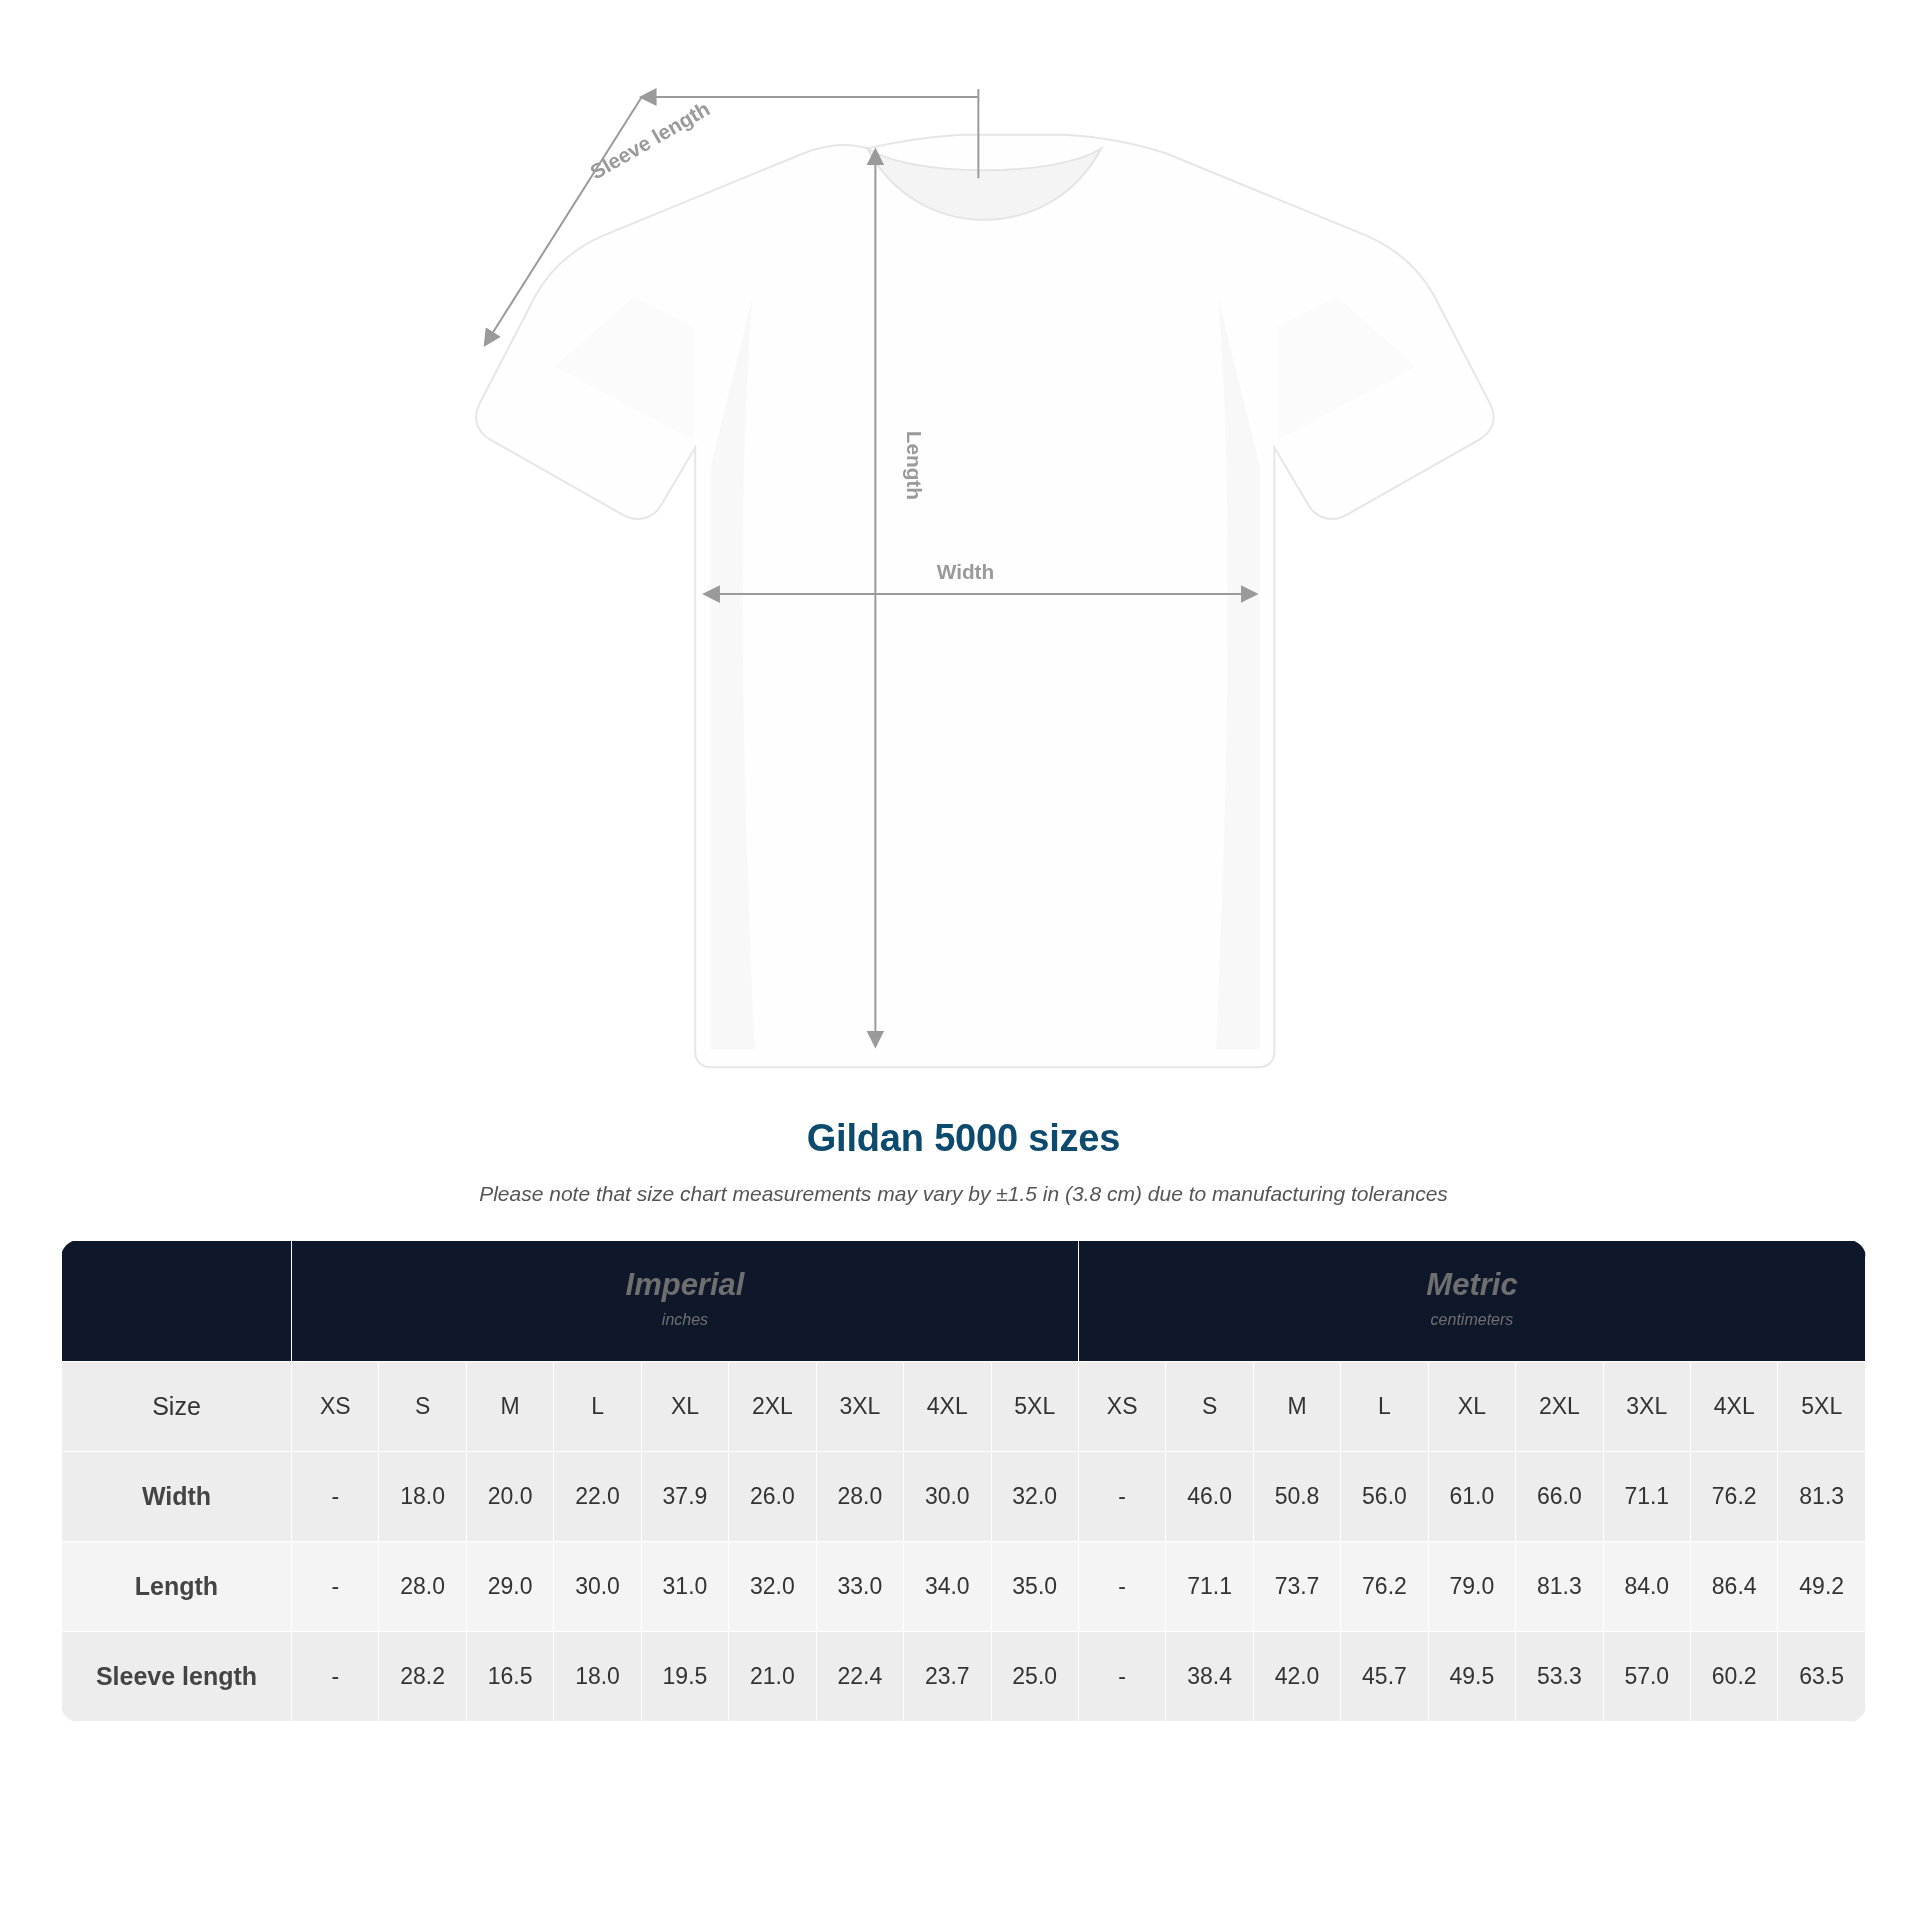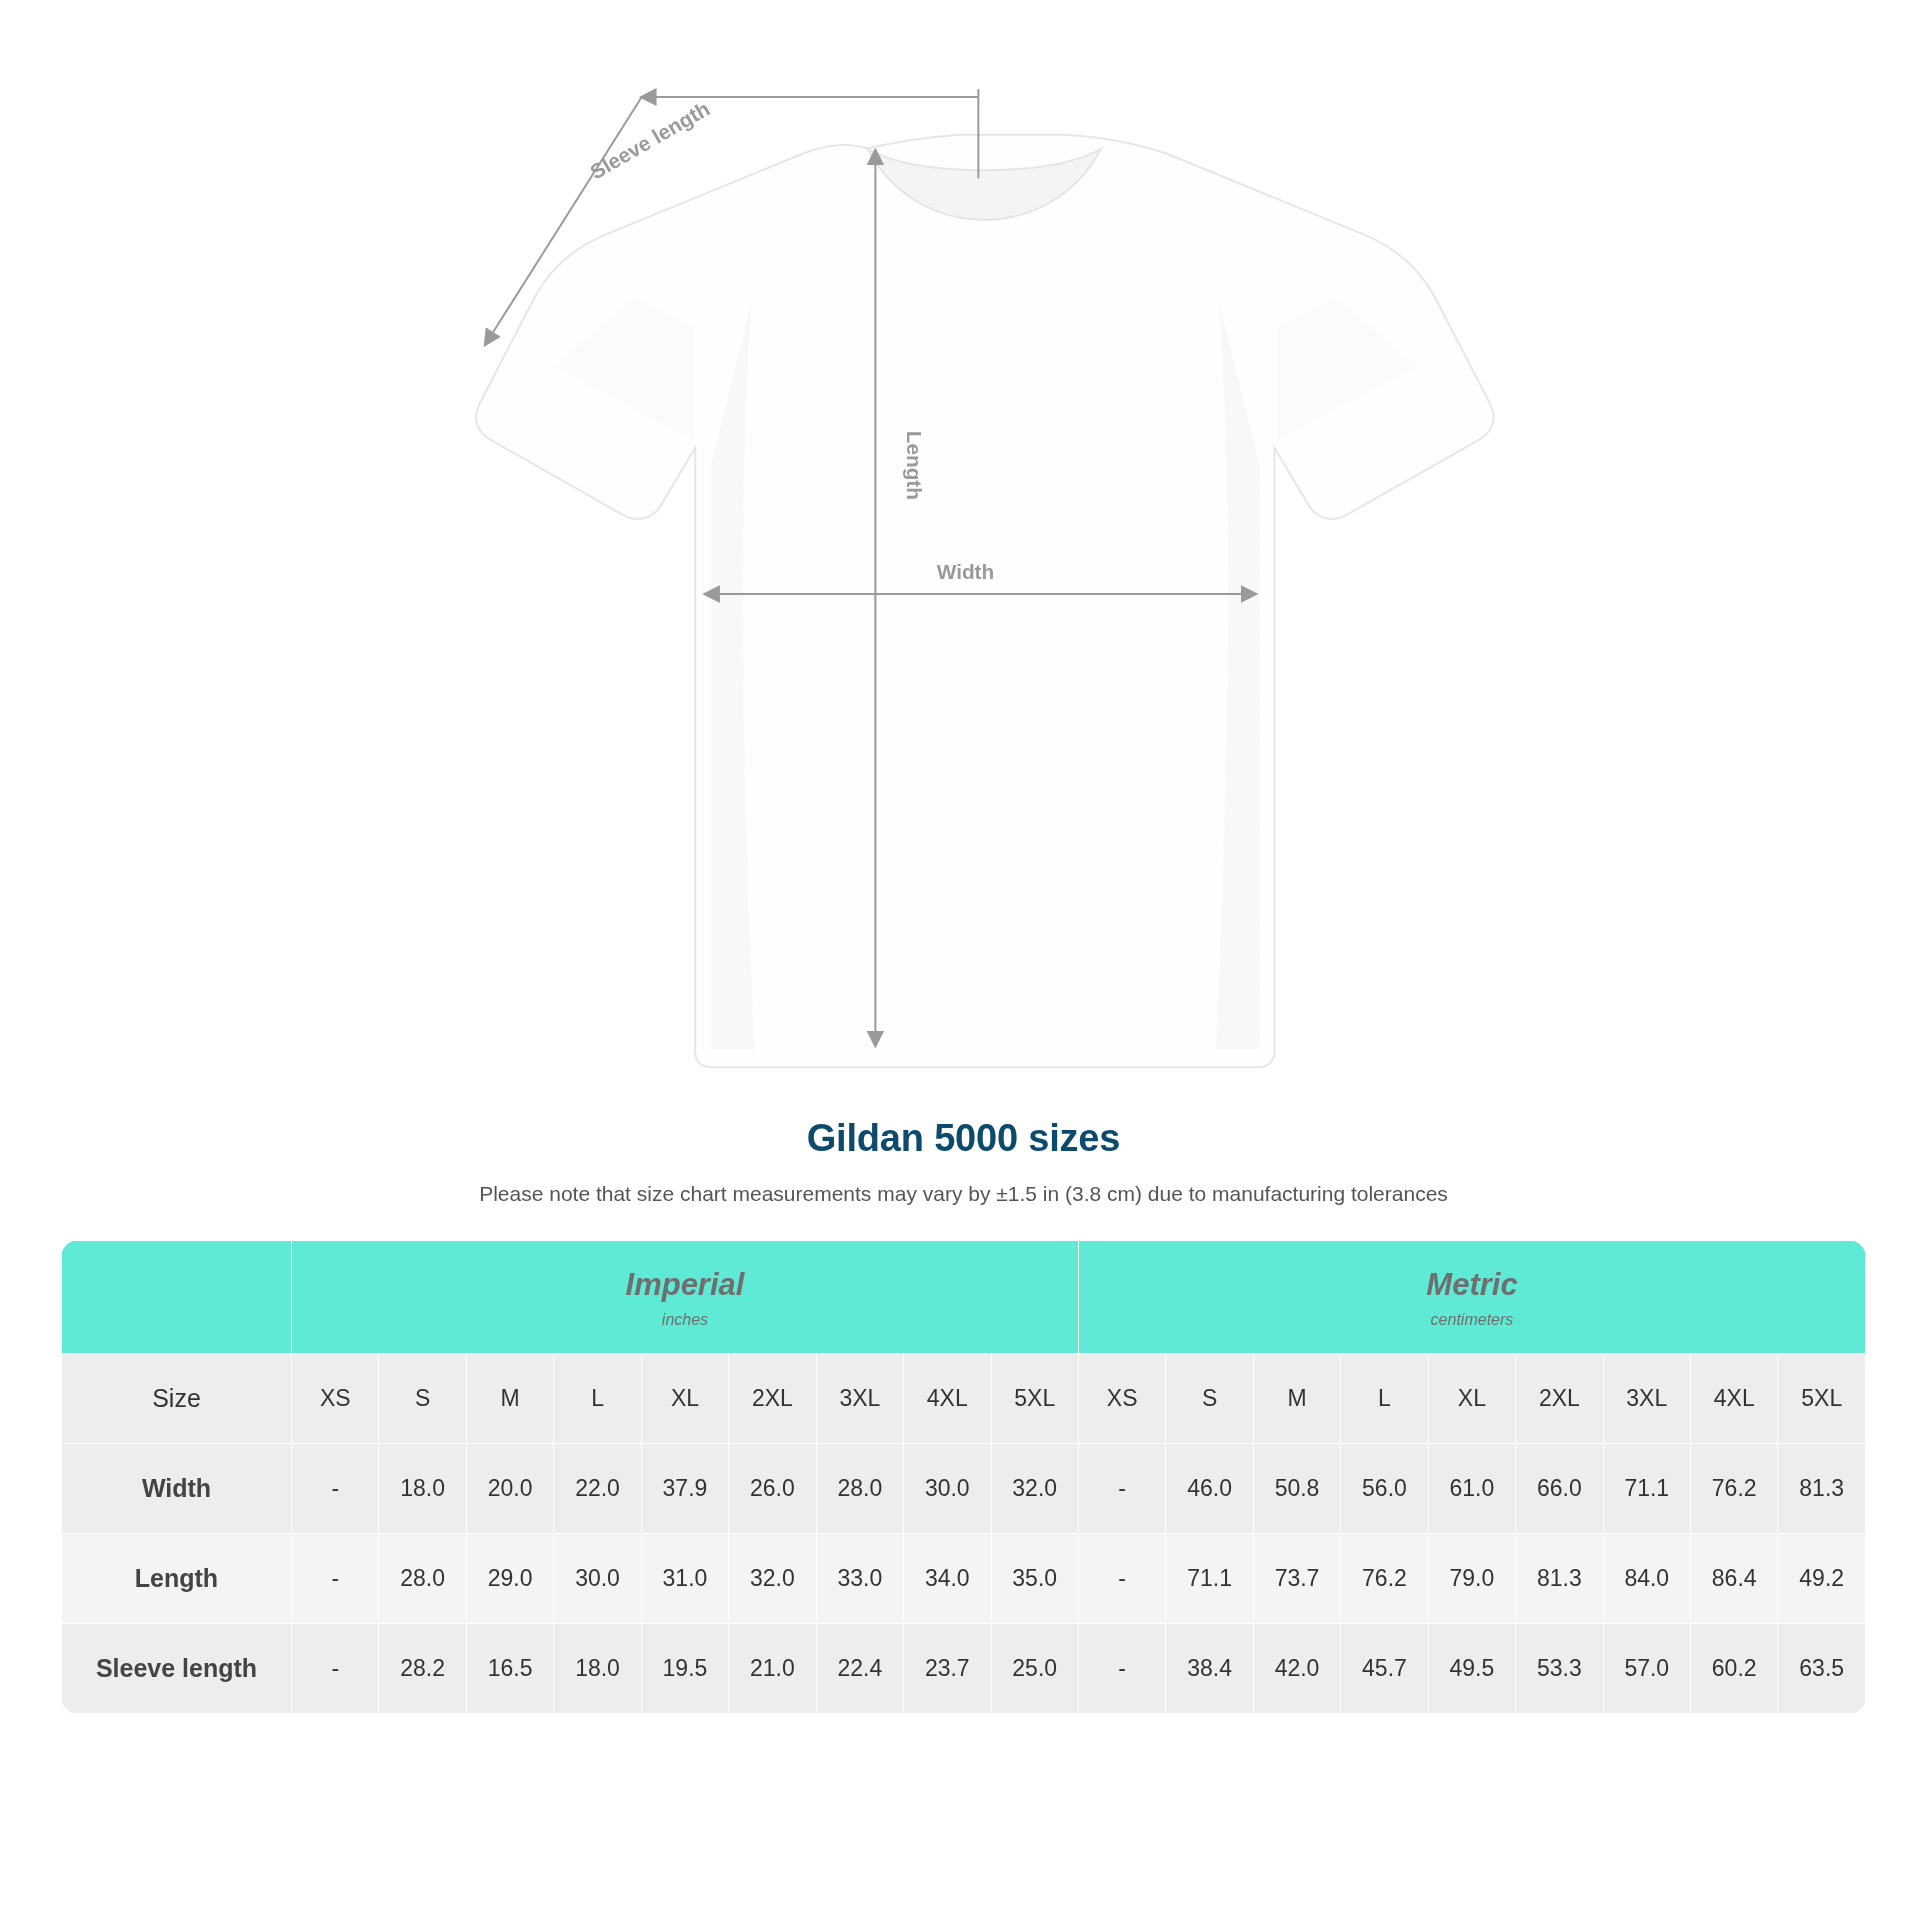--- a/index.html
+++ b/index.html
@@ -38,20 +38,21 @@
     margin-top: 18px;
   }
   .chart-title {
     font-size: 38px;
     font-weight: bold;
     color: #0c4a6e;
     letter-spacing: -0.2px;
   }
   .chart-note {
     font-size: 21px;
+    font-style: italic;
     color: #555555;
     margin-top: 22px;
   }
 
   
   .table-wrap {
     margin: 34px 61px 0 61px;
     border-radius: 18px;
     overflow: hidden;
     background: #ededed;
@@ -65,23 +66,23 @@
   table.size-table th {
     text-align: center;
     vertical-align: middle;
     font-size: 23px;
     color: #333333;
     font-weight: normal;
     border: 1px solid #ffffff;
   }
   
   .unit-row td {
-    background: #5eead4;
+    background: #0f172a;
     border: none;
-    padding: 26px 0 24px 0;
+    padding: 26px 0 32px 0;
   }
   .unit-name {
     font-size: 31px;
     font-weight: bold;
     font-style: italic;
     color: #6f6f6f;
   }
   .unit-sub {
     font-size: 16px;
     font-style: italic;

